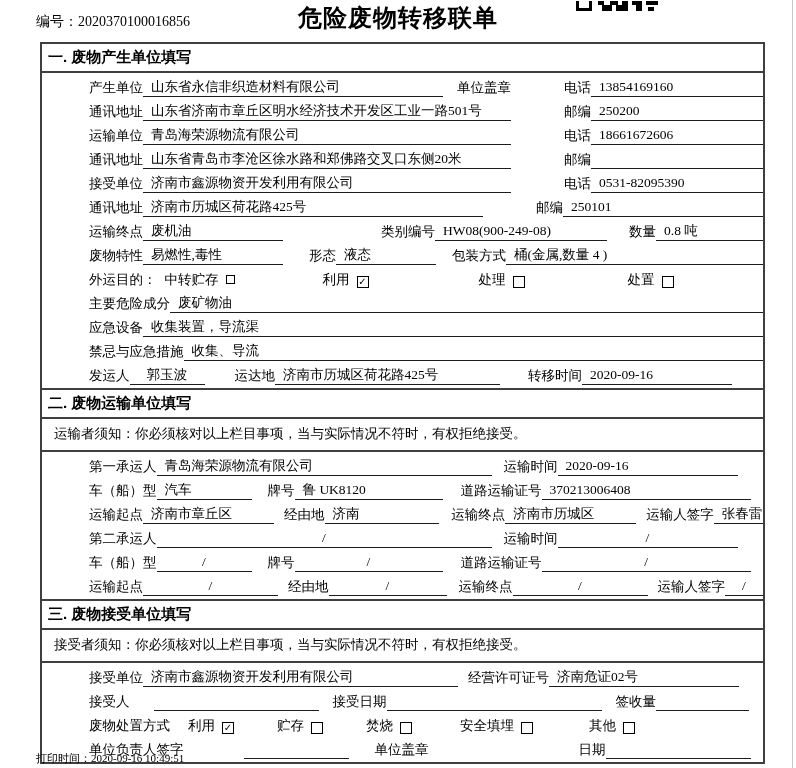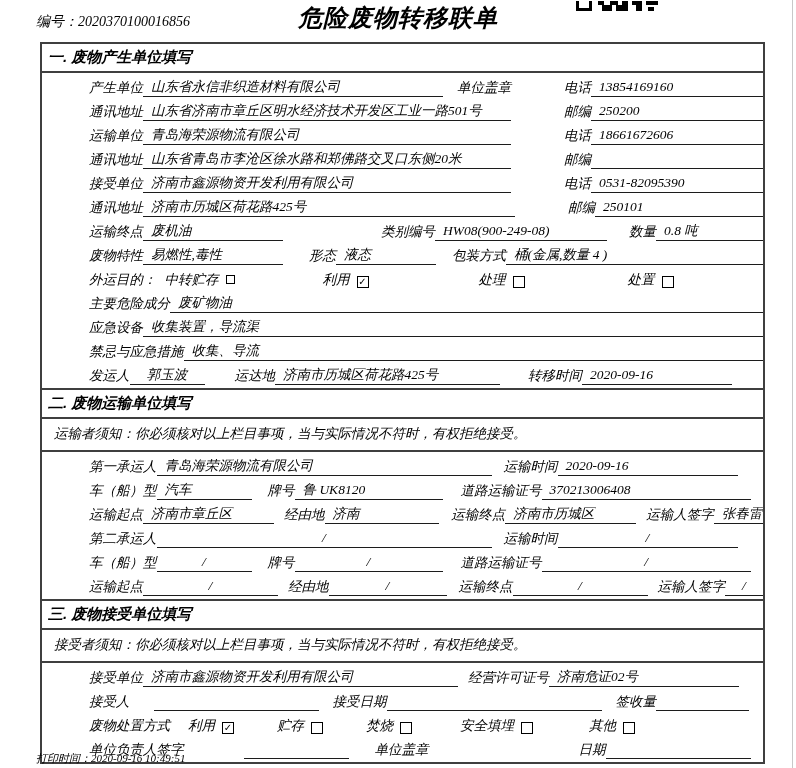--- a/index.html
+++ b/index.html
@@ -1,21 +1,21 @@
 <!DOCTYPE html>
 <html><head>
 <meta charset="utf-8">
 <style>
   * { box-sizing: border-box; }
   html,body { margin:0; padding:0; }
   body {
     width:796px; height:768px; background:#ffffff; color:#000;
     font-family:"Liberation Serif","DejaVu Serif",serif; font-size:13.5px;
   }
-  .page { position:relative; width:796px; height:768px; overflow:hidden; background:#fff;font-style:italic; }
+  .page { position:relative; width:796px; height:768px; overflow:hidden; background:#fff; }
   .page-edge { position:absolute; top:0; right:3px; width:1px; height:768px; background:#c8c8c8; }
   .qr { position:absolute; top:0; left:576px; }
   .docno { position:absolute; top:13px; left:36px; font-size:14px; white-space:nowrap; }
   .title {
     position:absolute; top:2px; left:0; width:100%; margin:0; text-align:center;
     font-family:"Liberation Sans","DejaVu Sans",sans-serif; font-weight:bold; font-size:24px;
     letter-spacing:1px;
   }
   .box { position:absolute; top:42px; left:40px; width:725px; border:2px solid #3f3f3f; background:#fff; }
   .section { padding-bottom:3px; }
@@ -110,21 +110,21 @@
         <span class="lbl">接受单位</span>
         <span class="val grow" style="margin-right:12px">济南市鑫源物资开发利用有限公司</span>
         <span class="lbl">电话</span>
         <span class="val" style="width:172px">0531-82095390</span>
       </div>
 
       <div class="row">
         <span class="lbl">通讯地址</span>
         <span class="val grow" style="margin-right:12px">济南市历城区荷花路425号</span>
         <span class="lbl">邮编</span>
-        <span class="val" style="width:168px">250101</span>
+        <span class="val" style="width:200px">250101</span>
       </div>
 
       <div class="row">
         <span class="lbl">运输终点</span>
         <span class="val" style="width:140px">废机油</span>
         <span class="lbl" style="margin-left:98px">类别编号</span>
         <span class="val" style="width:172px">HW08(900-249-08)</span>
         <span class="lbl" style="margin-left:22px">数量</span>
         <span class="val grow">0.8 吨</span>
       </div>

